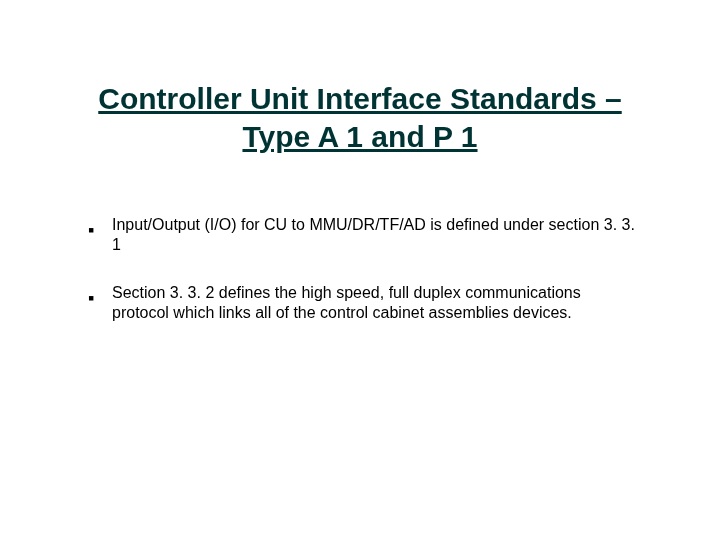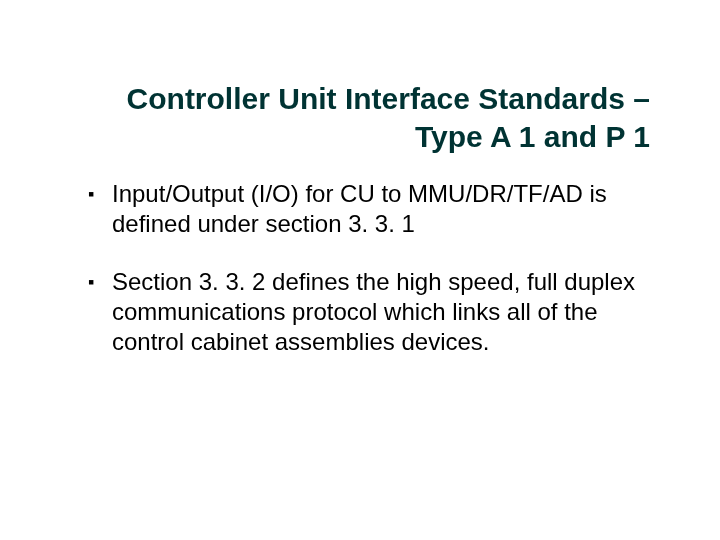--- a/index.html
+++ b/index.html
@@ -1,20 +1,20 @@
 <!DOCTYPE html>
 <html><head>
   <meta charset="utf-8">
   <style>
     * { margin: 0; padding: 0; box-sizing: border-box; }
     html, body { width: 720px; height: 540px; background: #fff; font-family: Arial, Helvetica, sans-serif; color: #000; }
     .slide { width: 720px; height: 540px; padding: 80px 60px 40px 60px; }
-    .title { font-size: 30px; font-weight: bold; color: #003333; text-align: right; line-height: 1.25; margin-bottom: 24px; padding: 0 10px; }
+    .title { font-size: 30px; font-weight: bold; color: #003333; text-align: center; line-height: 1.25; margin-bottom: 60px; padding: 0 10px; text-decoration: underline; }
     .bullets { list-style: none; padding-left: 28px; }
-    .bullets li { position: relative; font-size: 24px; line-height: 1.25; margin-bottom: 28px; padding-left: 24px; padding-right: 20px; color: #000; }
+    .bullets li { position: relative; font-size: 16px; line-height: 1.25; margin-bottom: 28px; padding-left: 24px; padding-right: 20px; color: #000; }
     .bullets li::before { content: "\25AA"; position: absolute; left: 0; top: 0; font-size: 18px; line-height: 30px; color: #000; }
   </style>
 </head>
 <body>
 
 <div class="slide">
   <h1 class="title">Controller Unit Interface Standards – Type A 1 and P 1</h1>
   <ul class="bullets">
     <li>Input/Output (I/O) for CU to MMU/DR/TF/AD is defined under section 3. 3. 1</li>
     <li>Section 3. 3. 2 defines the high speed, full duplex communications protocol which links all of the control cabinet assemblies devices.</li>

